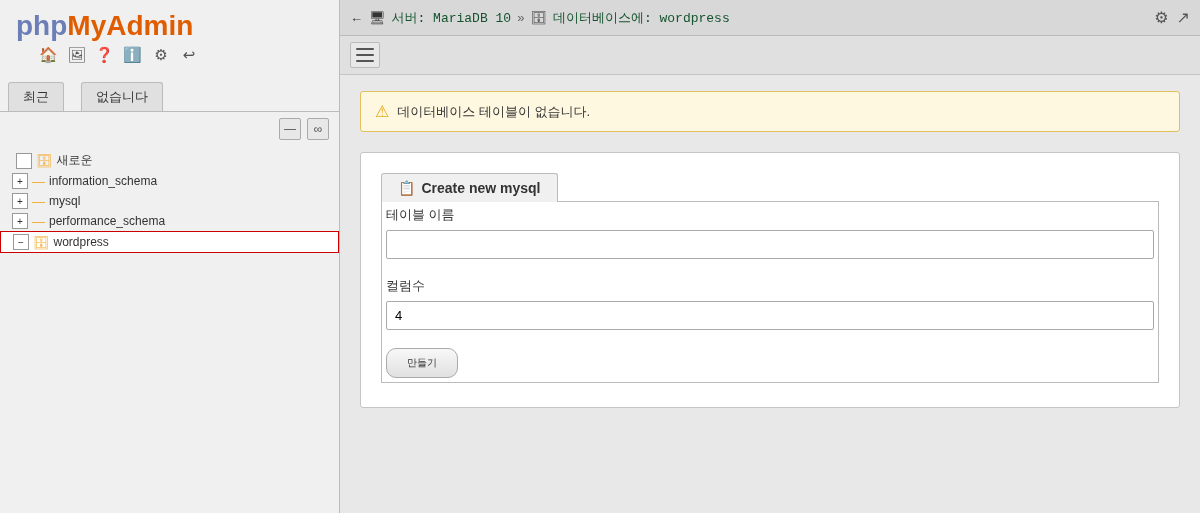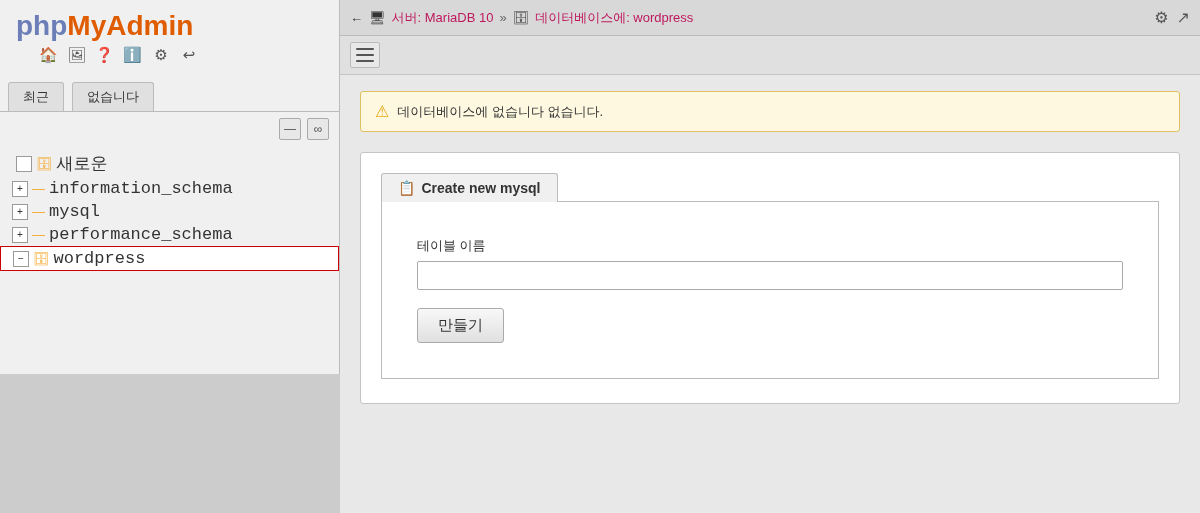--- a/index.html
+++ b/index.html
@@ -14,21 +14,21 @@
     }
 
     
     #sidebar {
       width: 340px;
       min-width: 340px;
       background: #f0f0f0;
       border-right: 1px solid #bbb;
       display: flex;
       flex-direction: column;
-      height: 374px;
+      height: 513px;
     }
 
     #logo-area {
       padding: 12px 16px 8px 16px;
       background: #f0f0f0;
     }
 
     #logo-text {
       font-size: 28px;
       font-weight: bold;
@@ -51,21 +51,21 @@
       display: flex;
       align-items: center;
       justify-content: center;
       cursor: pointer;
       font-size: 15px;
       color: #555;
     }
 
     #nav-tabs {
       display: flex;
-      gap: 8px;
+      gap: 17px;
       padding: 0 8px;
       border-bottom: 1px solid #bbb;
     }
 
     .nav-tab {
       padding: 5px 14px;
       font-size: 13px;
       cursor: pointer;
       background: #e0e0e0;
       border: 1px solid #bbb;
@@ -128,22 +128,21 @@
       flex-shrink: 0;
     }
 
     .db-icon {
       font-size: 13px;
       color: #f5a623;
       flex-shrink: 0;
     }
 
     .db-name {
-      font-size: 17px;
-      font-family: Liberation Mono, monospace;
+      font-size: 12px;
     }
 
     .db-item-special {
       display: flex;
       align-items: center;
       padding: 4px 8px 2px 16px;
       gap: 4px;
       color: #333;
     }
 
@@ -172,23 +171,24 @@
       display: flex;
       align-items: center;
       gap: 6px;
       font-size: 13px;
       color: #333;
     }
 
     .breadcrumb-sep { color: #666; }
 
     .breadcrumb-link {
-      color: #be185d;
+      color: #14532d;
       cursor: pointer;
       text-decoration: none;
+      font-family: Liberation Mono, monospace;
     }
 
     #topbar-icons {
       display: flex;
       gap: 8px;
     }
 
     .topbar-icon {
       cursor: pointer;
       font-size: 16px;
@@ -272,21 +272,21 @@
       color: #333;
     }
 
     .table-icon {
       font-size: 14px;
       color: #6688aa;
     }
 
     #form-area {
       border: 1px solid #bbb;
-      padding: 35px;
+      padding: 4px;
       background: #fff;
     }
 
     .form-group {
       margin-bottom: 18px;
     }
 
     .form-label {
       display: block;
       margin-bottom: 6px;
@@ -300,22 +300,22 @@
       border: 1px solid #aaa;
       border-radius: 2px;
       font-size: 13px;
       background: #fff;
     }
 
     #create-btn {
       padding: 7px 20px;
       background: linear-gradient(to bottom, #f8f8f8, #e0e0e0);
       border: 1px solid #aaa;
-      border-radius: 3px;
-      font-size: 15px;
+      border-radius: 10px;
+      font-size: 10px;
       cursor: pointer;
       color: #333;
     }
   </style>
 </head>
 <body>
 
 <div id="sidebar">
 
   <div id="logo-area">
@@ -399,36 +399,40 @@
       <div class="hamburger-line"></div>
       <div class="hamburger-line"></div>
       <div class="hamburger-line"></div>
     </div>
   </div>
 
   <div id="content-area">
 
     <div id="warning-box">
       <span class="warning-icon">⚠</span>
-      <span>데이터베이스에 없습니다 없습니다.</span>
+      <span>데이터베이스 테이블이 없습니다.</span>
     </div>
 
     <div id="create-table-section">
       <div id="create-table-tab">
         <span class="table-icon">📋</span>
         <span>Create new mysql</span>
       </div>
 
       <div id="form-area">
 
         <div class="form-group">
           <label class="form-label">테이블 이름</label>
           <input class="form-input" type="text" value="" placeholder="" style="">
         </div>
 
+        <div class="form-group">
+          <label class="form-label">컬럼수</label>
+          <input class="form-input" type="text" value="4" style="">
+        </div>
 
         <button id="create-btn">만들기</button>
 
       </div>
     </div>
 
   </div>
 </div>
 
 </body></html>

